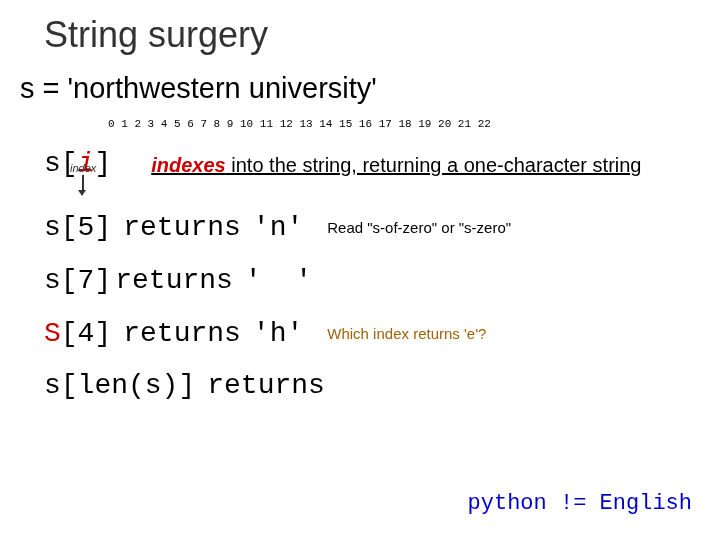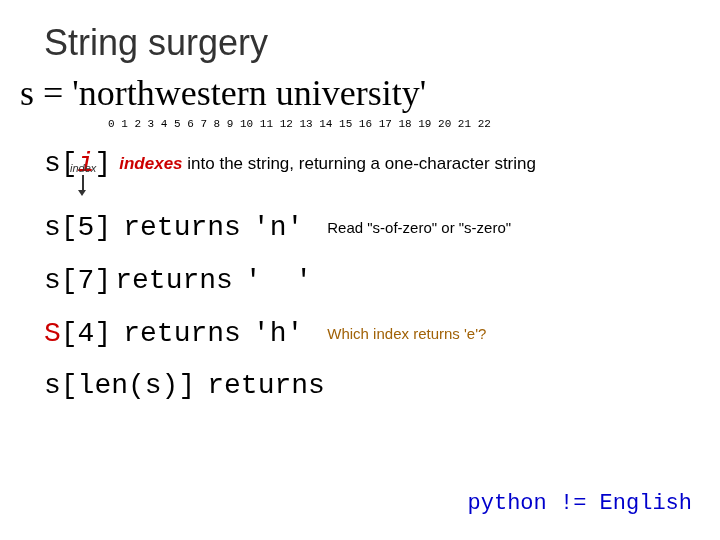--- a/index.html
+++ b/index.html
@@ -8,47 +8,47 @@
       width: 720px;
       height: 540px;
       background: #ffffff;
       font-family: Arial, sans-serif;
       overflow: hidden;
       position: relative;
     }
 
     .page-title {
       position: absolute;
-      top: 22px;
+      top: 14px;
       left: 44px;
       font-size: 36px;
       font-weight: normal;
       color: #333333;
     }
   </style>
 </head>
 <body>
 
 <h1 class="page-title">String surgery</h1>
 
-<div style="position:absolute; top:72px; left:20px; font-family:Liberation Serif, serif; font-size:36px; white-space:nowrap;">
+<div style="position:absolute; top:72px; left:20px; font-family:Liberation Sans, sans-serif; font-size:29px; white-space:nowrap;">
   <span style="color:#000;">s</span>
   <span style="color:#000;"> = </span>
   <span style="color:#000;">'northwestern  university'</span>
 </div>
 
 <div style="position:absolute; top:118px; left:96px; font-family:'Courier New',monospace; font-size:11px; color:#000; white-space:nowrap; letter-spacing:0px;margin-left:12px;">
   <span>0  1  2  3  4  5  6  7  8  9  10  11  12  13  14  15  16  17  18  19  20  21  22</span>
 </div>
 
 <div style="position:absolute; top:148px; left:44px; display:flex; align-items:flex-start;">
   <span style="font-family:'Courier New',monospace; font-size:28px; color:#000;">s[</span>
   <span style="font-family:'Courier New',monospace; font-size:28px; color:#cc0000; font-style:italic;">i</span>
   <span style="font-family:'Courier New',monospace; font-size:28px; color:#000;">]</span>
-  <span style="margin-left:8px; margin-top:6px; font-size:17px; color:#000;">
+  <span style="margin-left:40px; margin-top:6px; font-size:20px; color:#000;text-decoration:underline;">
     <span style="font-style:italic; font-weight:bold; color:#cc0000;">indexes</span><span> into the string, returning a one-character string</span>
   </span>
 </div>
 
 <div style="position:absolute; top:162px; left:70px; display:flex; flex-direction:column; align-items:center;">
   <span style="font-size:11px; color:#333; font-style:italic;">index</span>
   <div style="width:2px; height:16px; background:#333; margin:1px auto; position:relative;">
     <div style="position:absolute; bottom:-5px; left:-4px; width:0; height:0; border-left:4px solid transparent; border-right:4px solid transparent; border-top:6px solid #333;"></div>
   </div>
 </div>

